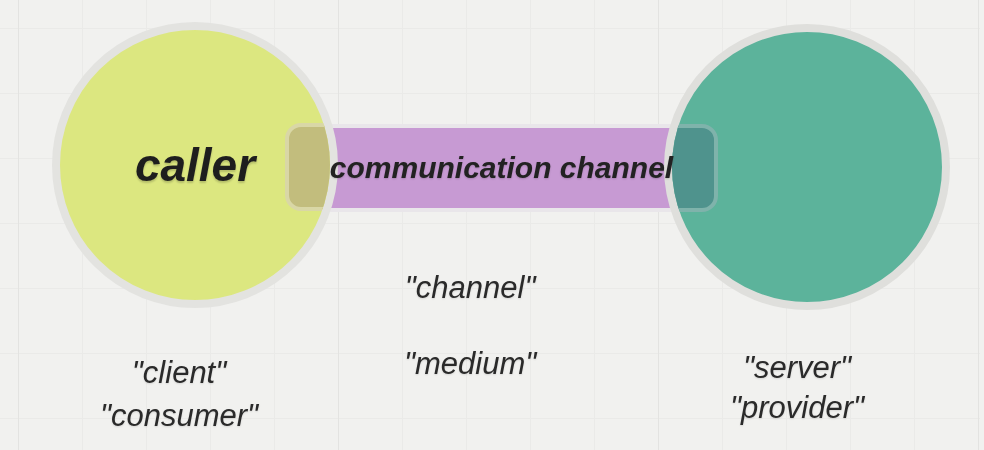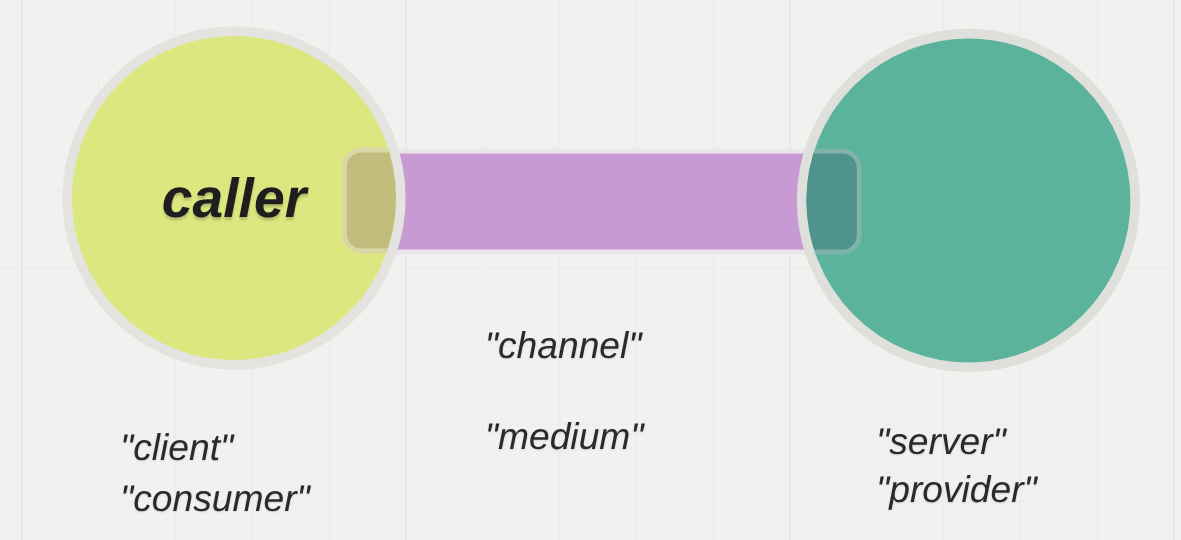--- a/index.html
+++ b/index.html
@@ -14,20 +14,21 @@
     height: 450px;
     overflow: hidden;
     background-color: #f1f1ef;
     background-image:
       linear-gradient(90deg, #e3e3e1 0 1px, transparent 1px),
       linear-gradient(90deg, #eaeae8 0 1px, transparent 1px),
       linear-gradient(#eaeae8 0 1px, transparent 1px);
     background-size: 320px 450px, 64px 450px, 984px 65px;
     background-position: 18px 0, 18px 0, 0 28px;
     background-repeat: repeat;
+    text-align: center;
   }
 
   
   .channel-rect {
     position: absolute;
     left: 285px;
     top: 124px;
     width: 433px;
     height: 88px;
     box-sizing: border-box;
@@ -165,20 +166,21 @@
     <div class="patch patch-caller"></div>
   </div>
 
   <div class="circle callee">
     <div class="patch patch-callee"></div>
   </div>
 
   <div class="shape-label caller-label">caller</div>
 
 
+  <div class="channel-label-box">communication channel</div>
 
   <div class="aliases caller-aliases">
     <div class="alias-line">"client"</div>
     <div class="alias-line">"consumer"</div>
   </div>
 
   <div class="aliases channel-aliases">
     <div class="alias-line">"channel"</div>
     <div class="alias-line">"medium"</div>
   </div>

